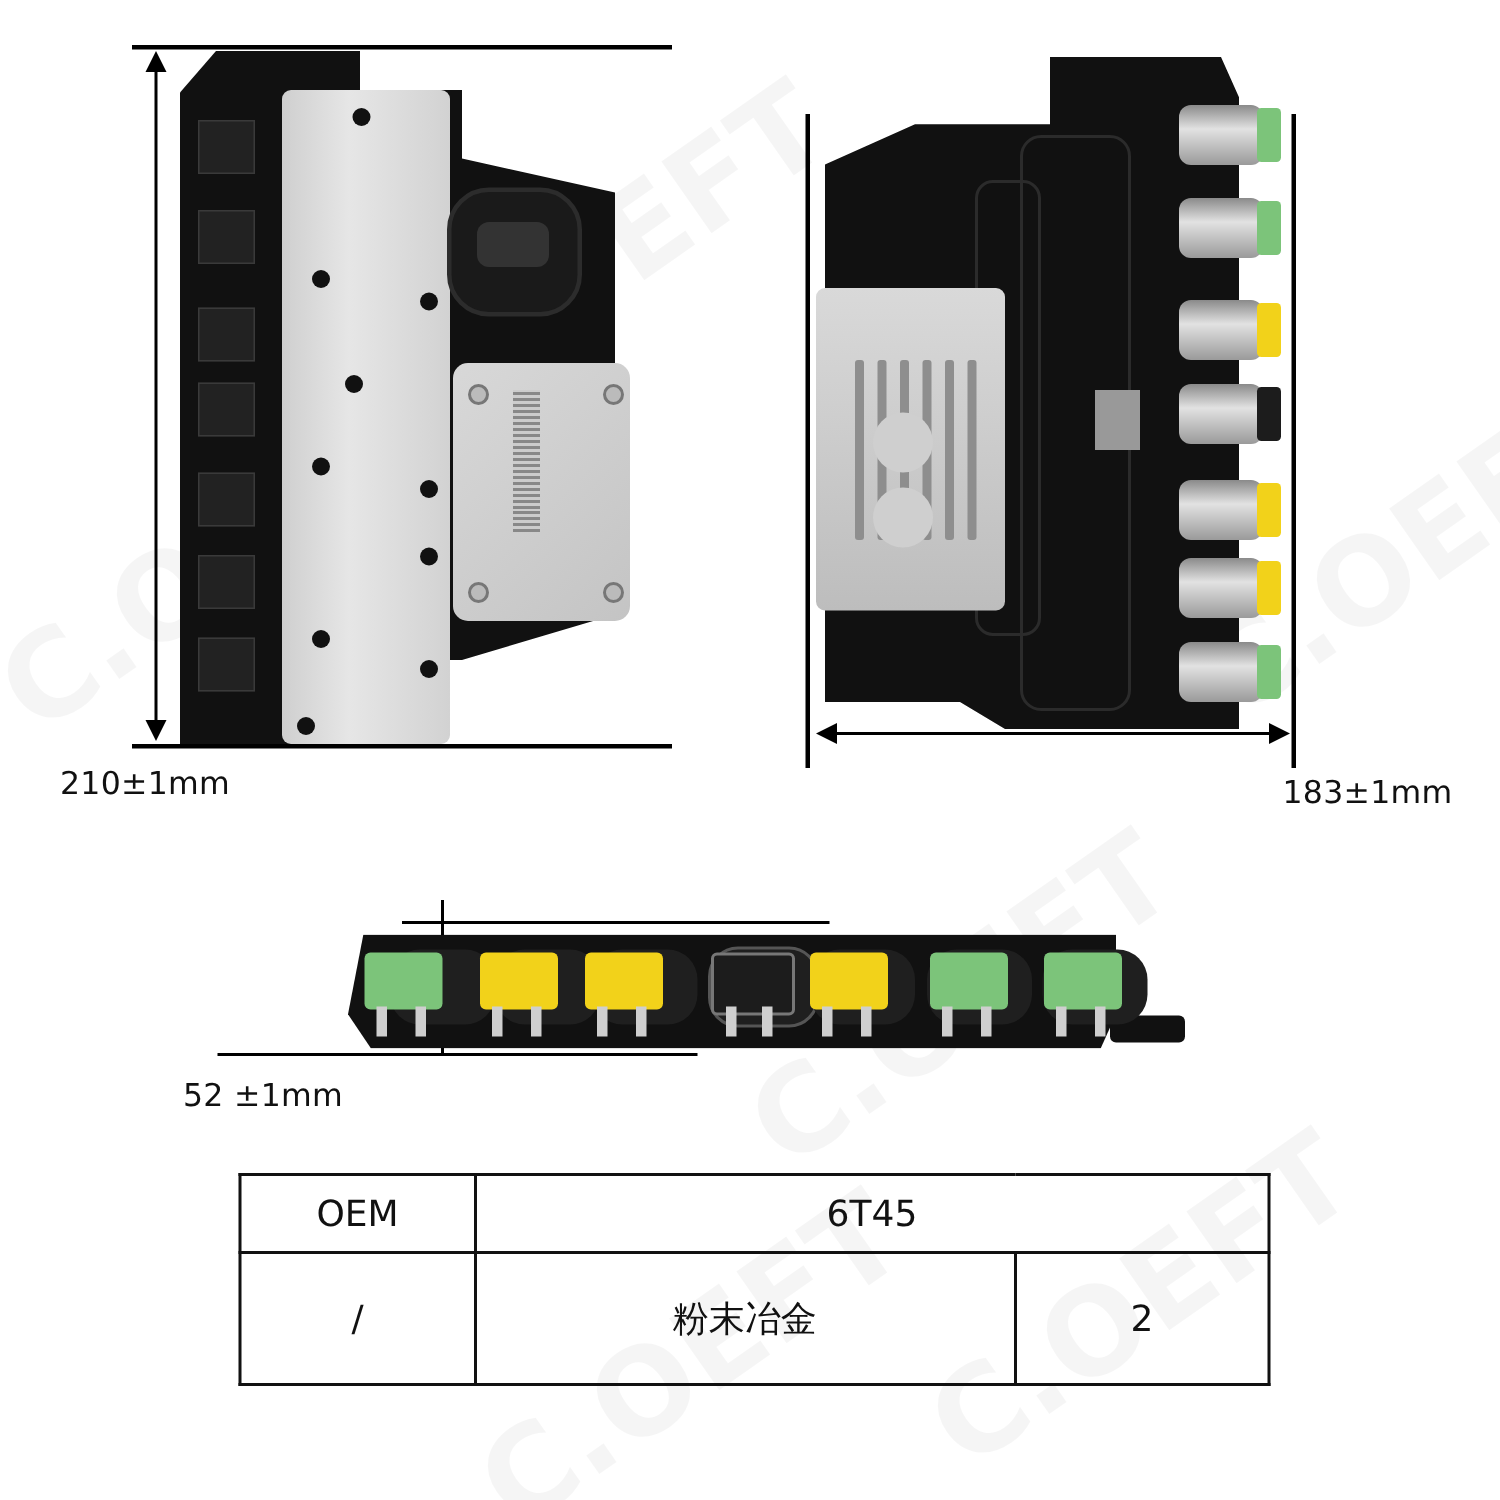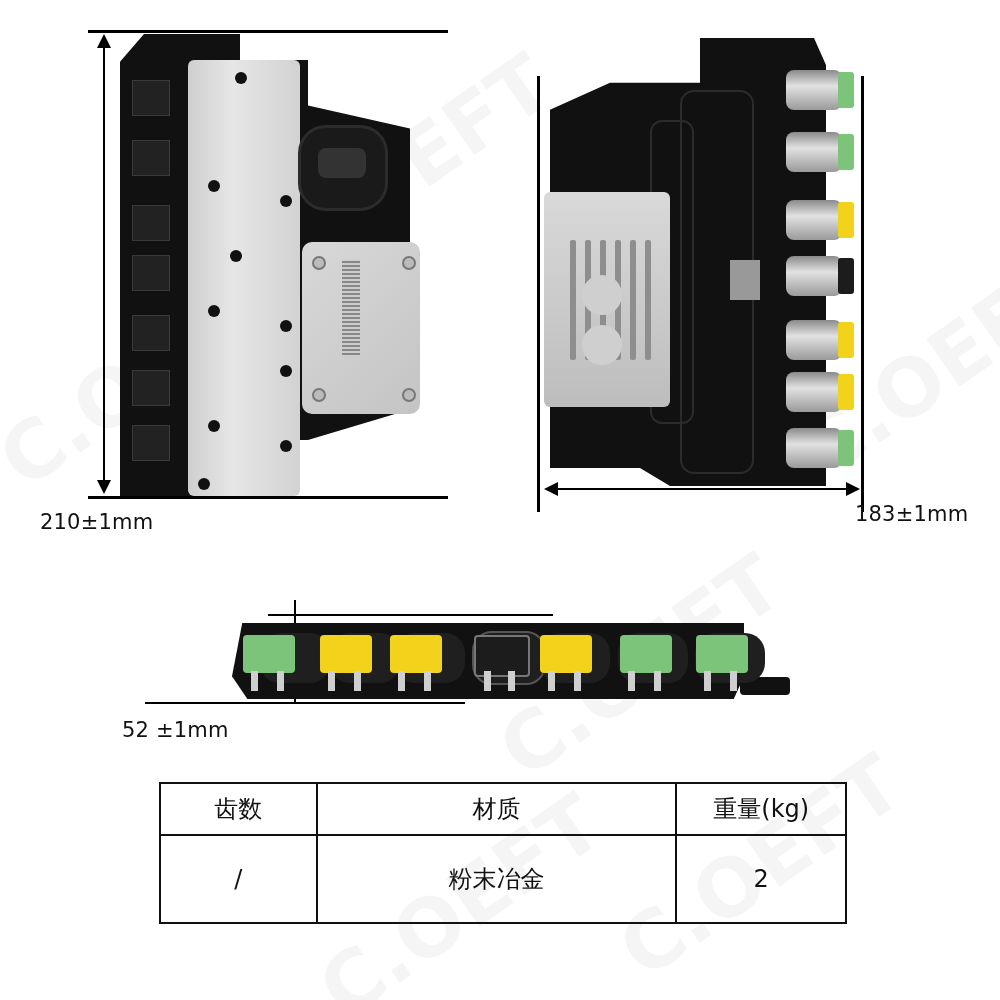--- a/index.html
+++ b/index.html
@@ -139,21 +139,21 @@
       <div class="solenoid" style="left:256px;top:342px;"></div>
       <div class="sol-cap" style="left:308px;top:344px;background:#f2d21a;"></div>
     </div>
   <div>
       <div class="solenoid" style="left:256px;top:398px;"></div>
       <div class="sol-cap" style="left:308px;top:400px;background:#7cc47a;"></div>
     </div>
 </div>
 
 <div class="dimtext" style="left:40px;top:510px;">210±1mm</div>
-<div class="dimtext" style="left:855px;top:502px;">183±1mm</div>
+<div class="dimtext" style="left:855px;top:516px;">183±1mm</div>
 
 <div class="abs" style="left:140px;top:595px;width:660px;height:120px;">
   <div class="line" style="left:128px;top:19px;width:285px;height:2px;"></div>
   <div class="line" style="left:5px;top:107px;width:320px;height:2px;"></div>
   <div class="line" style="left:154px;top:5px;width:2px;height:104px;"></div>
 
   <div class="abs body-black" style="left:92px;top:28px;width:512px;height:76px;clip-path:polygon(2% 0,100% 0,100% 70%,98% 100%,3% 100%,0 70%);"></div>
   <div class="abs body-black" style="left:600px;top:82px;width:50px;height:18px;border-radius:4px;"></div>
 
   <div class="drum" style="left:120px;top:38px;"></div>
@@ -203,24 +203,23 @@
 
 <div class="dimtext" style="left:122px;top:718px;">52 ±1mm</div>
 
 <table class="spec">
   <colgroup>
     <col style="width:157px">
       <col style="width:361px">
       <col style="width:170px">
   </colgroup>
   <tbody>
-  <tr class="r2">
-    <td>齿数</td>
-    <td>材质</td>
-    <td>重量(kg)</td>
+      <tr class="r1">
+    <td>OEM</td>
+    <td colspan="2">6T45</td>
   </tr>
   <tr class="r3">
     <td>/</td>
     <td>粉末冶金</td>
     <td>2</td>
   </tr>
 </tbody>
   </table>
 
 </body></html>

